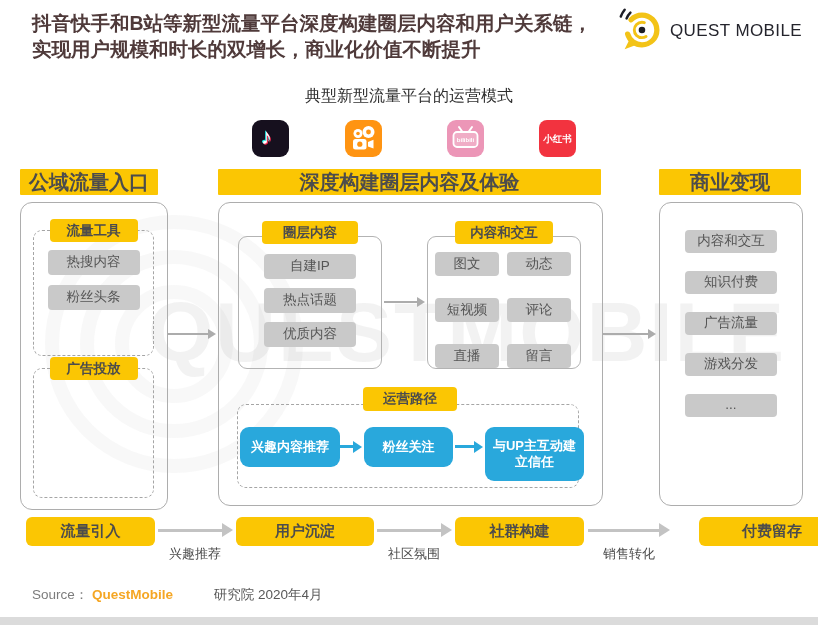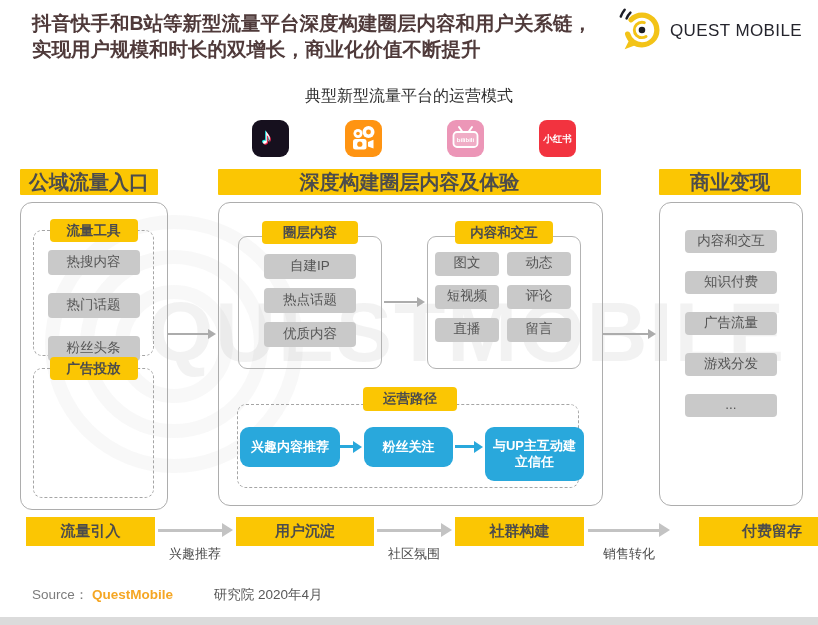--- a/index.html
+++ b/index.html
@@ -22,33 +22,33 @@
   
   .app-icon{position:absolute;top:120px;width:37px;height:37px;z-index:1;}
   .douyin-bg{position:relative;width:37px;height:37px;background:#16101E;border-radius:9px;}
   .douyin-bg span{position:absolute;font-size:22px;font-weight:700;line-height:22px;}
 
   
   .yel-header{position:absolute;background:#FBC603;border-radius:1px;display:flex;align-items:center;
     justify-content:center;font-size:20px;font-weight:700;color:#4C4C4C;z-index:2;height:26px;}
   .yel-label{position:absolute;background:#FBC603;border-radius:4px;display:flex;align-items:center;
     justify-content:center;font-size:13.5px;font-weight:700;color:#4C4C4C;z-index:3;height:23px;}
-  .yel-stage{position:absolute;top:517px;height:29px;background:#FBC603;border-radius:0;display:flex;
+  .yel-stage{position:absolute;top:517px;height:29px;background:#FBC603;border-radius:6px;display:flex;
     align-items:center;justify-content:center;font-size:15px;font-weight:700;color:#4C4C4C;z-index:2;}
 
   
   .solid-box{position:absolute;border:1px solid #ADADAD;border-radius:12px;background:transparent;z-index:1;}
   .inner-box{position:absolute;border:1px solid #B3B3B3;border-radius:9px;z-index:2;}
   .dash-box{position:absolute;border:1px dashed #A5A5A5;border-radius:9px;z-index:2;}
 
   .g-items{position:absolute;left:0;right:0;display:flex;flex-direction:column;align-items:center;}
   .g-item{width:92px;min-height:25px;background:#C9C9C9;border-radius:4px;display:flex;align-items:center;
     justify-content:center;font-size:13.5px;color:#555;line-height:1.1;text-align:center;}
   .grid-items{position:absolute;left:0;right:2px;top:15px;display:grid;grid-template-columns:64px 64px;
-    gap:9px 8px;justify-content:center;font-family:Liberation Mono, monospace;}
+    gap:22px 8px;justify-content:center;}
   .grid-items .g-item{width:64px;height:24px;min-height:24px;}
 
   
   .blue-step{position:absolute;top:427px;height:40px;background:#29A8DC;border-radius:9px;color:#fff;
     display:flex;align-items:center;justify-content:center;font-size:13px;font-weight:600;
     line-height:1.2;text-align:center;z-index:3;}
 
   
   .arr{position:absolute;height:12px;z-index:2;}
   .arr .shaft{position:absolute;left:0;right:6px;top:5px;height:2px;background:#ACACAC;}
@@ -134,23 +134,22 @@
   </div>
 
   <div class="yel-header" style="left:20px;top:169px;width:138px;">公域流量入口</div>
   <div class="yel-header" style="left:218px;top:169px;width:383px;">深度构建圈层内容及体验</div>
   <div class="yel-header" style="left:659px;top:169px;width:142px;">商业变现</div>
 
   <div class="solid-box" style="left:20px;top:202px;width:146px;height:306px;"></div>
 
   <div class="dash-box" style="left:33px;top:230px;width:119px;height:124px;">
     <div class="yel-label" style="left:50%;transform:translateX(-50%);top:-12px;width:88px;">流量工具</div>
-    <div class="g-items" style="top:19px;gap:18px;">
+    <div class="g-items" style="top:19px;gap:10px;">
       <div class="g-item">热搜内容</div>
-      <div class="g-item">热门话题</div>
       <div class="g-item">粉丝头条</div>
     </div>
   </div>
 
   <div class="dash-box" style="left:33px;top:368px;width:119px;height:128px;">
     <div class="yel-label" style="left:50%;transform:translateX(-50%);top:-12px;width:88px;">广告投放</div>
   </div>
 
   <div class="solid-box" style="left:218px;top:202px;width:383px;height:302px;"></div>
 

